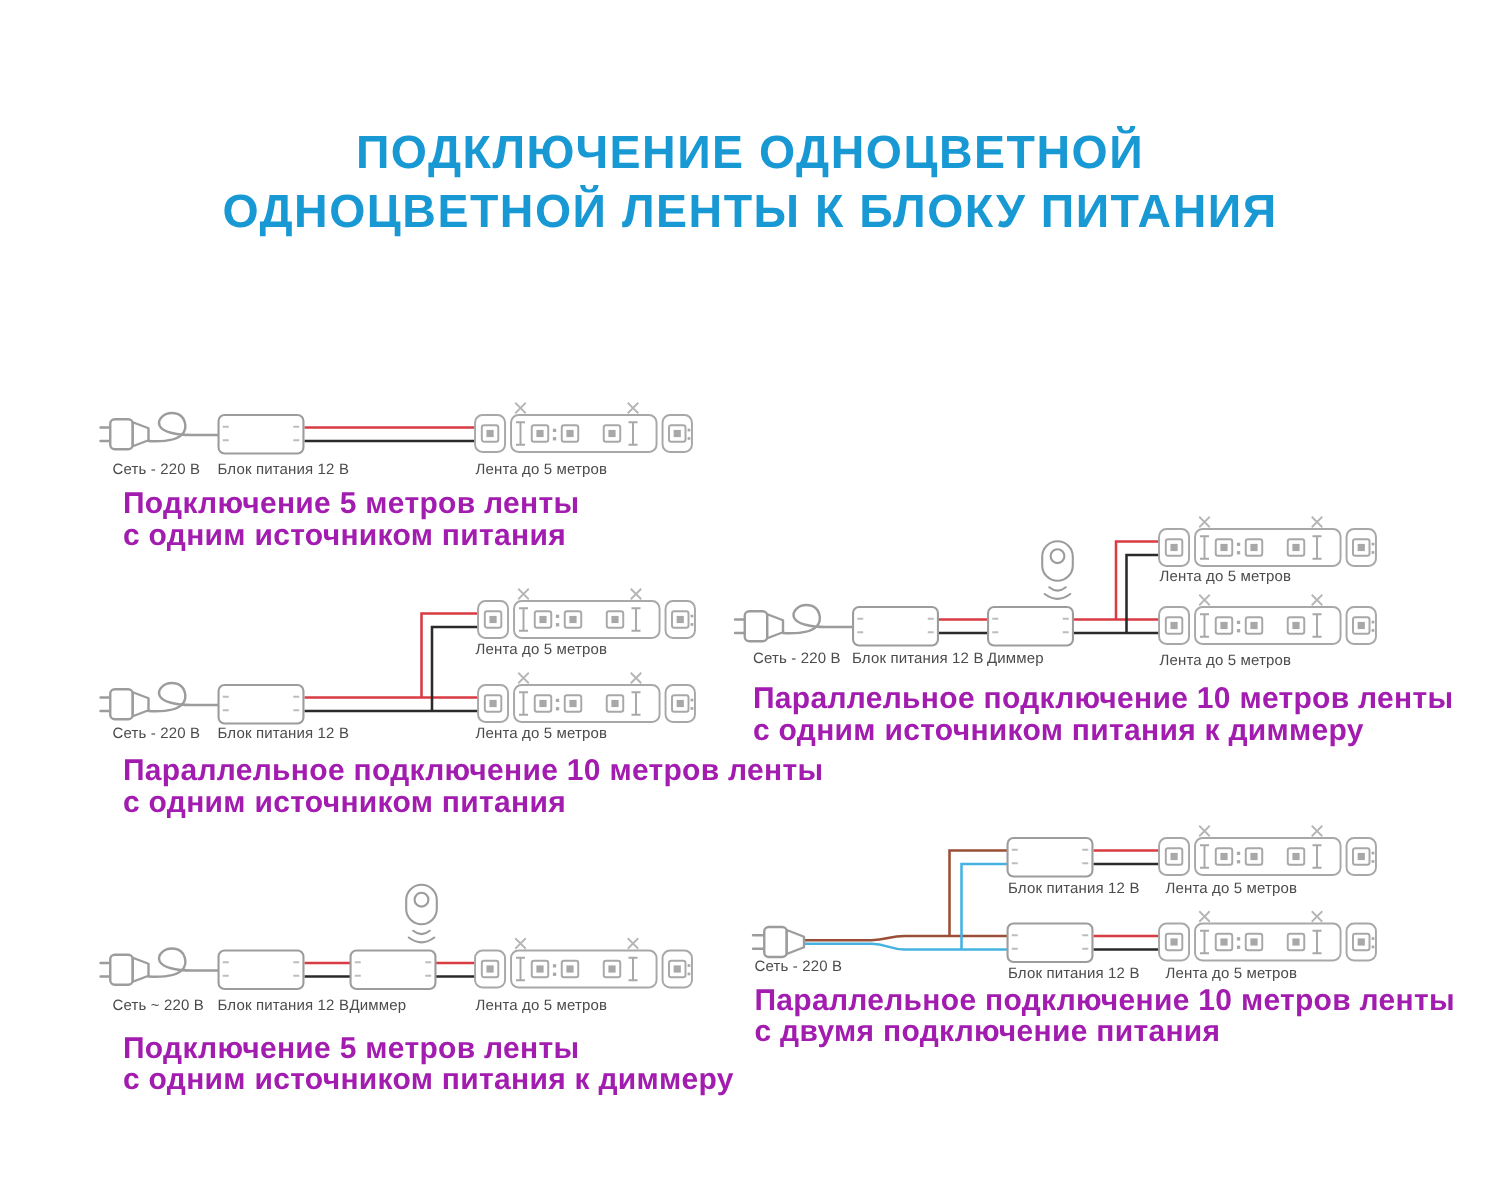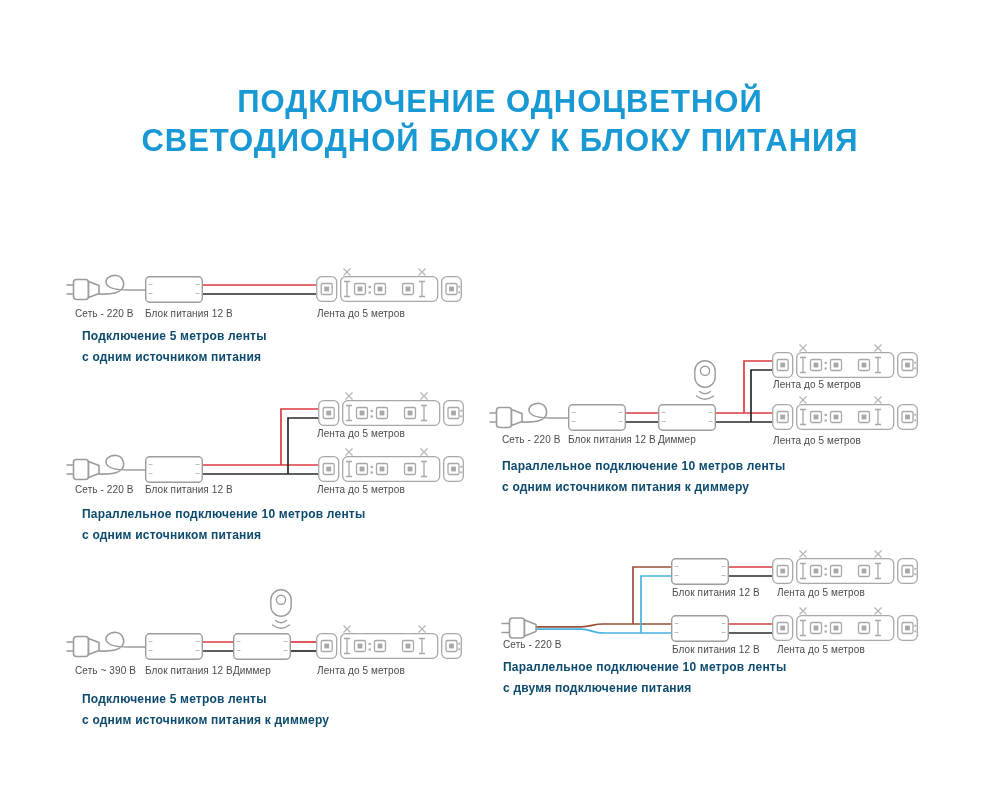--- a/index.html
+++ b/index.html
@@ -2,22 +2,22 @@
 <html><head>
 <meta charset="utf-8">
 <style>
   html,body{margin:0;padding:0;background:#ffffff;}
   #canvas{position:relative;width:1000px;height:800px;background:#ffffff;overflow:hidden;
           font-family:"Liberation Sans",sans-serif;margin-top:28px;}
   .ttl{position:absolute;left:0;right:0;top:54px;text-align:center;
        font-weight:bold;font-size:31px;line-height:39px;letter-spacing:1px;color:#1899d4;}
   .lbl{position:absolute;font-weight:normal;font-size:10px;line-height:12px;
        color:#4b4b4d;letter-spacing:0.1px;white-space:nowrap;}
-  .cap{position:absolute;font-weight:bold;font-size:12px;line-height:21px;
-       letter-spacing:0.2px;color:#0c4a6e;white-space:nowrap;}
+  .cap{position:absolute;font-weight:bold;font-size:20px;line-height:21px;
+       letter-spacing:0.2px;color:#a21caf;white-space:nowrap;}
   svg.dg{position:absolute;overflow:visible;}
 </style>
 </head>
 <body>
 
 <div id="canvas">
 
   <svg width="0" height="0" style="position:absolute" aria-hidden="true">
     <defs>
       <g id="psubox">
@@ -61,21 +61,21 @@
           <rect x="52.6" y="23.4" width="2.2" height="2.2"></rect>
           <rect x="142.4" y="17.8" width="1.8" height="1.8"></rect>
           <rect x="142.4" y="23.4" width="1.8" height="1.8"></rect>
         </g>
       </g>
     </defs>
   </svg>
 
   <div class="ttl">
     <span>ПОДКЛЮЧЕНИЕ ОДНОЦВЕТНОЙ</span><br>
-    <span>СВЕТОДИОДНОЙ БЛОКУ К БЛОКУ ПИТАНИЯ</span>
+    <span>ОДНОЦВЕТНОЙ ЛЕНТЫ К БЛОКУ ПИТАНИЯ</span>
   </div>
 
   <svg class="dg" style="left:63px;top:238px" width="420" height="52">
     <g fill="none" stroke-width="1.7">
       <path d="M140,19 H257" stroke="#d93b42"></path>
       <path d="M140,28 H257" stroke="#2a2a2c"></path>
     </g>
     <use href="#plugloop" xlink:href="#plugloop" x="82" y="23.5"></use>
     <use href="#psubox" xlink:href="#psubox" x="82" y="10"></use>
     <use href="#ledstrip" xlink:href="#ledstrip" x="253" y="2"></use>
@@ -115,21 +115,21 @@
       <path d="M227,59 H257" stroke="#d93b42"></path>
       <path d="M140,68 H174" stroke="#2a2a2c"></path>
       <path d="M227,68 H257" stroke="#2a2a2c"></path>
     </g>
     <use href="#plugloop" xlink:href="#plugloop" x="82" y="63.5"></use>
     <use href="#psubox" xlink:href="#psubox" x="82" y="50"></use>
     <use href="#psubox" xlink:href="#psubox" x="170" y="50"></use>
     <use href="#remotectl" xlink:href="#remotectl" x="207" y="6"></use>
     <use href="#ledstrip" xlink:href="#ledstrip" x="253" y="42"></use>
   </svg>
-  <span class="lbl" style="left:75px;top:637px">Сеть ~ 390 В</span>
+  <span class="lbl" style="left:75px;top:637px">Сеть ~ 220 В</span>
   <span class="lbl" style="left:145px;top:637px">Блок питания 12 В</span>
   <span class="lbl" style="left:233px;top:637px">Диммер</span>
   <span class="lbl" style="left:317px;top:637px">Лента до 5 метров</span>
   <div class="cap" style="left:82px;top:661px">
     <span>Подключение 5 метров ленты</span><br>
     <span>с одним источником питания к диммеру</span>
   </div>
 
   <svg class="dg" style="left:490px;top:314px" width="430" height="100">
     <g fill="none" stroke-width="1.7">

